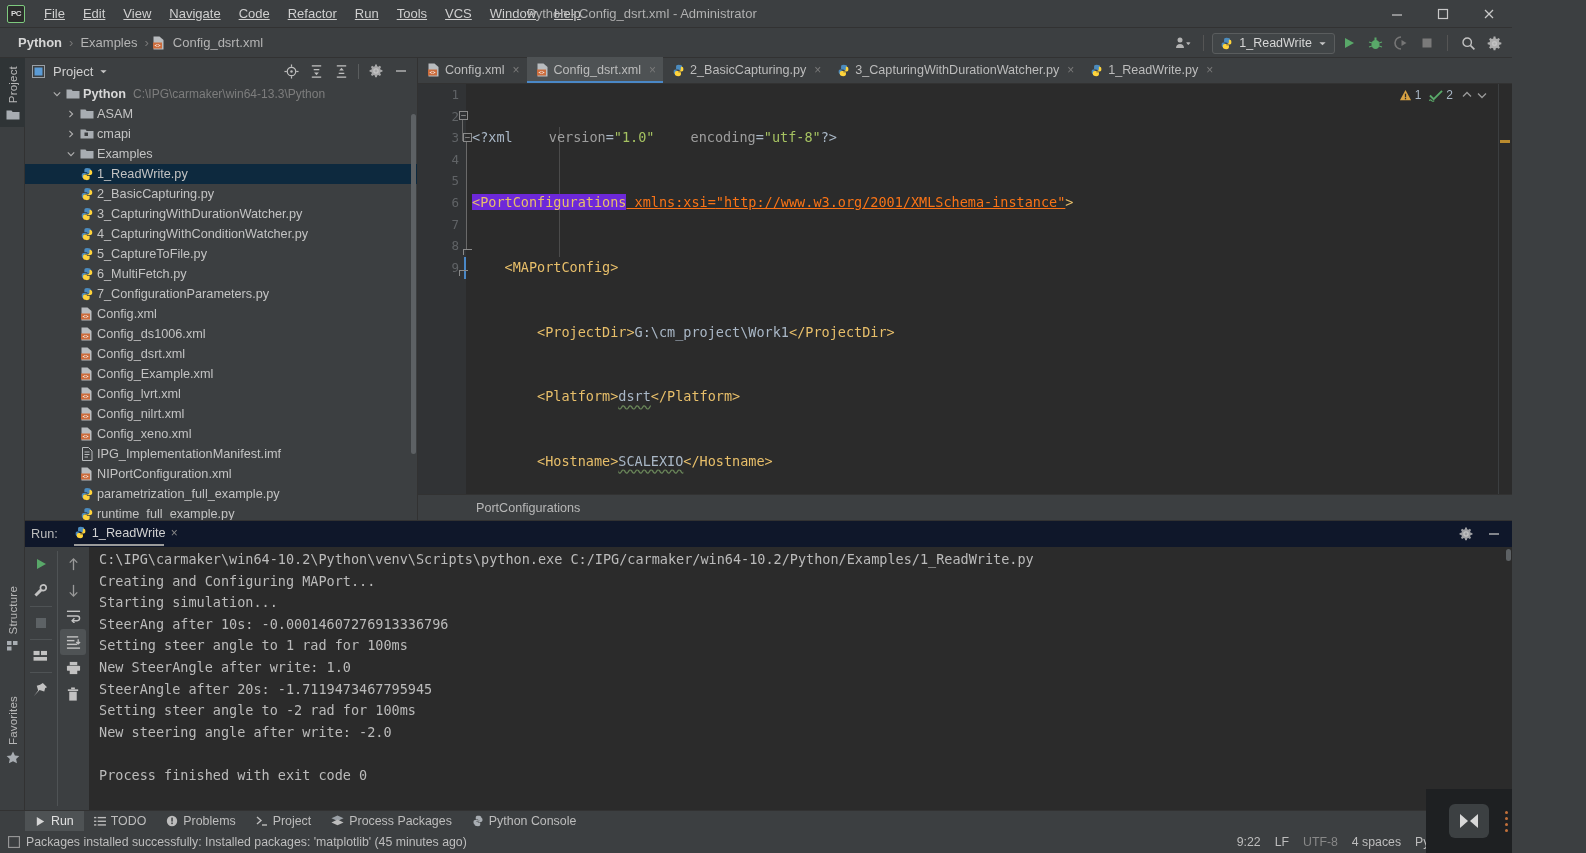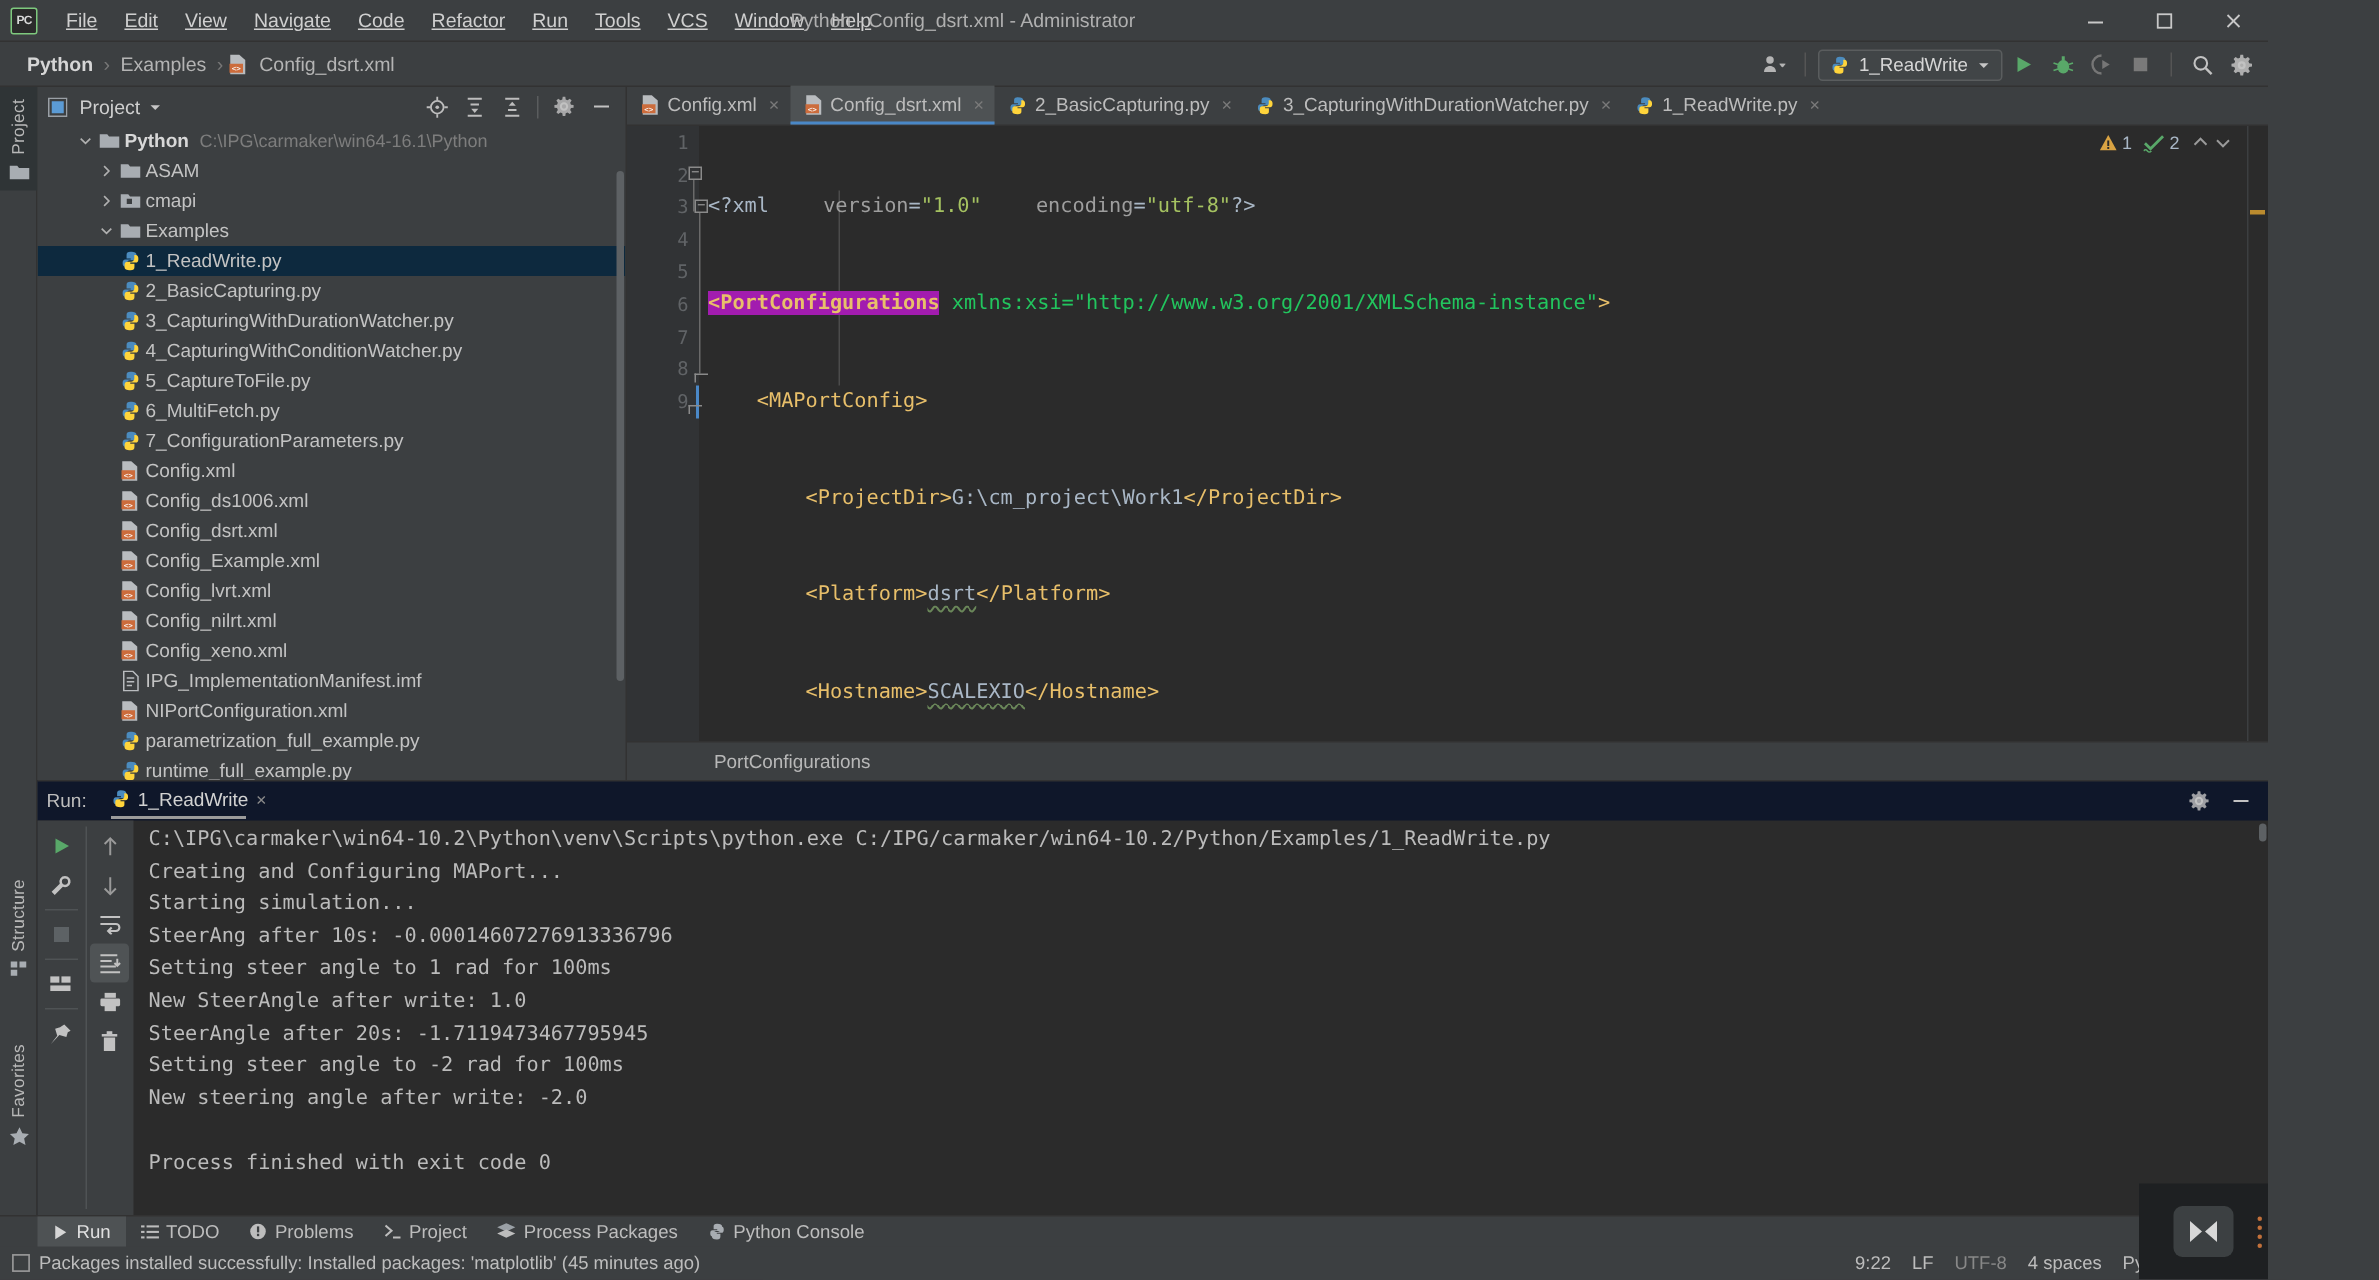--- a/index.html
+++ b/index.html
@@ -112,26 +112,26 @@
     font-family:"DejaVu Sans Mono",monospace; font-size:9px; line-height:7px; text-align:center;}
   .foldline{ position:absolute; left:4px; width:1px; background:#6a6a6a;}
   .codetext{
     position:absolute; left:54px; top:0; right:0; bottom:0;
     font-family:"DejaVu Sans Mono", monospace; font-size:13.5px; line-height:21.6px;
     white-space:pre; color:#a9b7c6;
   }
   .ln{ height:21.6px; }
   .ln.cursorline{ background:#323232; }
   .tag{ color:#e8bf6a; }
-  .attr{ color:#22c55e; }
+  .attr{ color:#f97316;text-decoration:underline; }
   .attrname{ color:#9e9e9e;margin-left:28px; }
   .val{ color:#a5c261; }
   .txt{ color:#a9b7c6; }
   .pi{ color:#a9b7c6; }
-  .hl-tag{ background:#a21caf;font-weight:bold; }
+  .hl-tag{ background:#6d28d9; }
   .squig{ text-decoration: underline wavy #6a8759; text-underline-offset:3px;text-align:center; }
   .indentguide{ position:absolute; width:1px; background:#4b4b4b; }
   .errstrip{
     position:absolute; right:0; top:0; width:14px; bottom:0; background:#2b2b2b;
     border-left:1px solid #3c3f41;
   }
   .inspect{
     position:absolute; right:24px; top:4px; display:flex; align-items:center; gap:3px;
     font-size:12px; color:#a9b7c6;
   }
@@ -406,21 +406,21 @@
             <svg width="8" height="8" viewBox="0 0 10 10">
               <path d="M1 3l4 4 4-4" fill="none" stroke="#b0b0b0" stroke-width="1.4"></path>
             </svg>
           </span>
         <span class="nicon">
             <svg width="14" height="12" viewBox="0 0 14 12">
               <path d="M0.5 1.5h5l1.2 1.5h6.8v7.5h-13z" fill="#a8adb2"></path>
             </svg>
           </span>
         <span class="nlabel bold">Python</span>
-        <span class="npath">C:\IPG\carmaker\win64-16.1\Python</span>
+        <span class="npath">C:\IPG\carmaker\win64-13.3\Python</span>
       </div>
 
       <div class="node" style="padding-left:38px">
         <span class="arrow">
             <svg width="8" height="8" viewBox="0 0 10 10">
               <path d="M3 1l4 4-4 4" fill="none" stroke="#b0b0b0" stroke-width="1.4"></path>
             </svg>
           </span>
         <span class="nicon">
             <svg width="14" height="12" viewBox="0 0 14 12">

